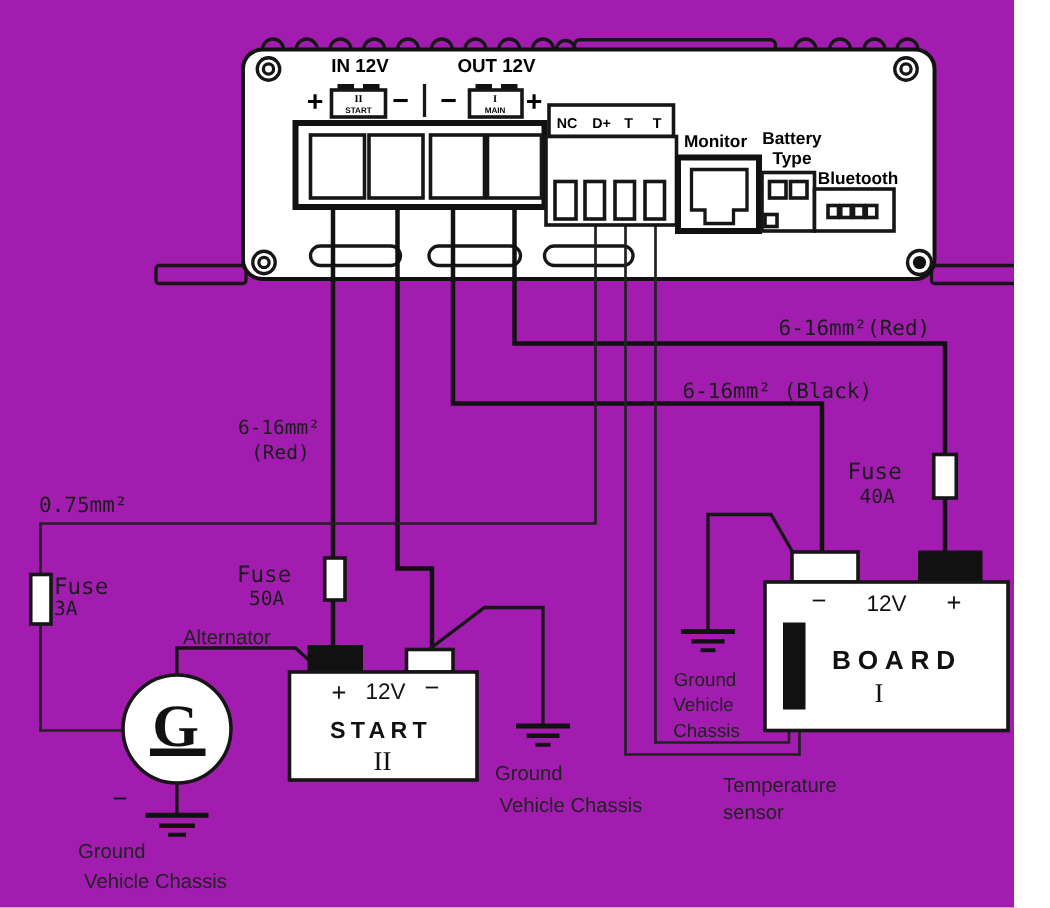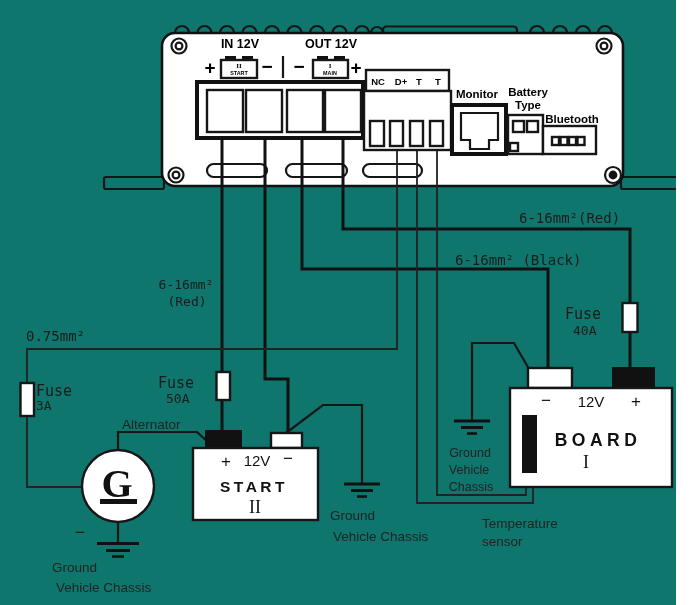--- a/index.html
+++ b/index.html
@@ -1,16 +1,16 @@
 <!DOCTYPE html>
 <html><head>
 <meta charset="utf-8">
 <style>
   html,body{margin:0;padding:0;background:#fff;}
-  .stage{width:676px;height:605px;position:relative;background:#0f766e;overflow:hidden;}
+  .stage{width:676px;height:605px;position:relative;background:#a21caf;overflow:hidden;}
   svg{display:block;}
   
   .ln    {fill:none;stroke:#161616;stroke-width:2.2;stroke-linejoin:miter;}
   .ln-thk{fill:none;stroke:#111;stroke-width:3;}
   .ln-thn{fill:none;stroke:#222;stroke-width:1.8;}
   .box   {fill:#fff;stroke:#161616;stroke-width:2.4;}
   .box-hv{fill:#fff;stroke:#111;stroke-width:4;}
   .fill  {fill:#111;stroke:none;}
   
   text{fill:#1d1d1d;}

